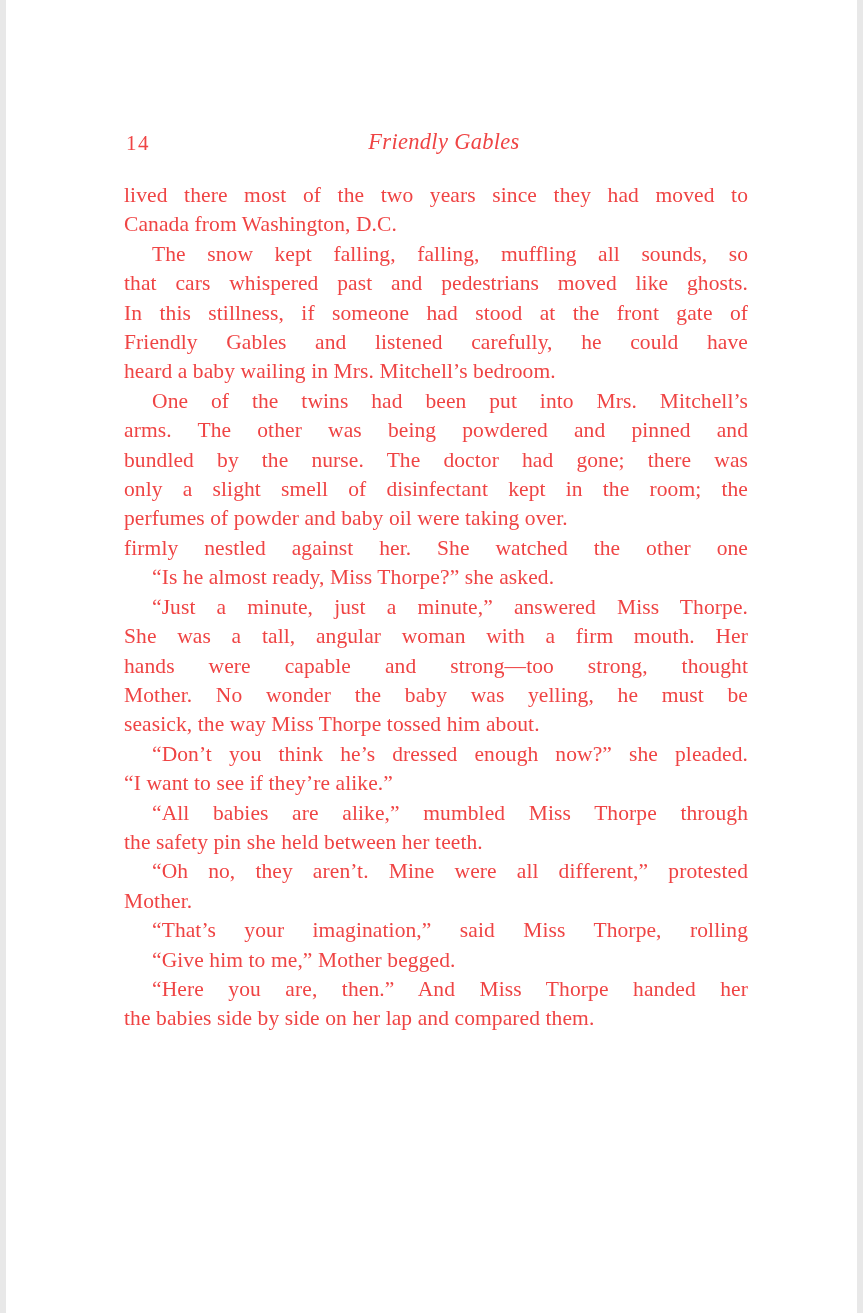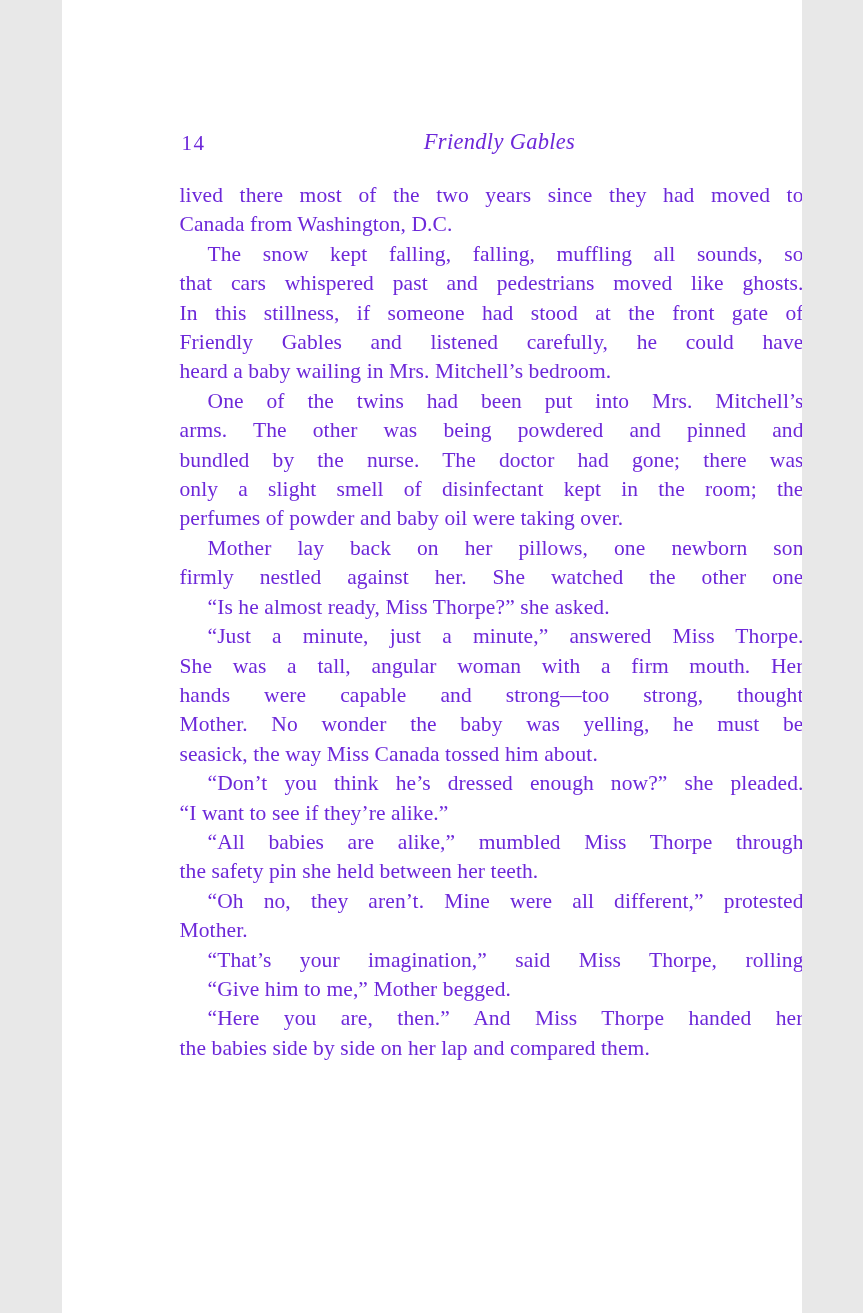--- a/index.html
+++ b/index.html
@@ -2,26 +2,26 @@
 <html><head>
 <meta charset="utf-8">
 <style>
   html, body {
     margin: 0;
     padding: 0;
     background: #e8e8e8;
   }
   .page {
     position: relative;
-    width: 740px;
+    width: 851px;
     height: 1313px;
     margin: 0 auto;
     background: #ffffff;
     font-family: "Liberation Serif", serif;
-    color: #6d28d9;
+    color: #ef4444;
     overflow: hidden;
   }
   .running-header {
     position: absolute;
     top: 129px;
     left: 118px;
     width: 624px;
     height: 32px;
   }
   .page-number {
@@ -87,32 +87,31 @@
         <div class="line last">heard a baby wailing in Mrs. Mitchell’s bedroom.</div>
       </div>
       <div class="para">
         <div class="line indent">One of the twins had been put into Mrs. Mitchell’s</div>
         <div class="line">arms. The other was being powdered and pinned and</div>
         <div class="line">bundled by the nurse. The doctor had gone; there was</div>
         <div class="line">only a slight smell of disinfectant kept in the room; the</div>
         <div class="line last">perfumes of powder and baby oil were taking over.</div>
       </div>
       <div class="para">
-        <div class="line indent">Mother lay back on her pillows, one newborn son</div>
         <div class="line">firmly nestled against her. She watched the other one</div>
       </div>
       <div class="para">
         <div class="line last indent">“Is he almost ready, Miss Thorpe?” she asked.</div>
       </div>
       <div class="para">
         <div class="line indent">“Just a minute, just a minute,” answered Miss Thorpe.</div>
         <div class="line">She was a tall, angular woman with a firm mouth. Her</div>
         <div class="line">hands were capable and strong—too strong, thought</div>
         <div class="line">Mother. No wonder the baby was yelling, he must be</div>
-        <div class="line last">seasick, the way Miss Canada tossed him about.</div>
+        <div class="line last">seasick, the way Miss Thorpe tossed him about.</div>
       </div>
       <div class="para">
         <div class="line indent">“Don’t you think he’s dressed enough now?” she pleaded.</div>
         <div class="line last">“I want to see if they’re alike.”</div>
       </div>
       <div class="para">
         <div class="line indent">“All babies are alike,” mumbled Miss Thorpe through</div>
         <div class="line last">the safety pin she held between her teeth.</div>
       </div>
       <div class="para">

